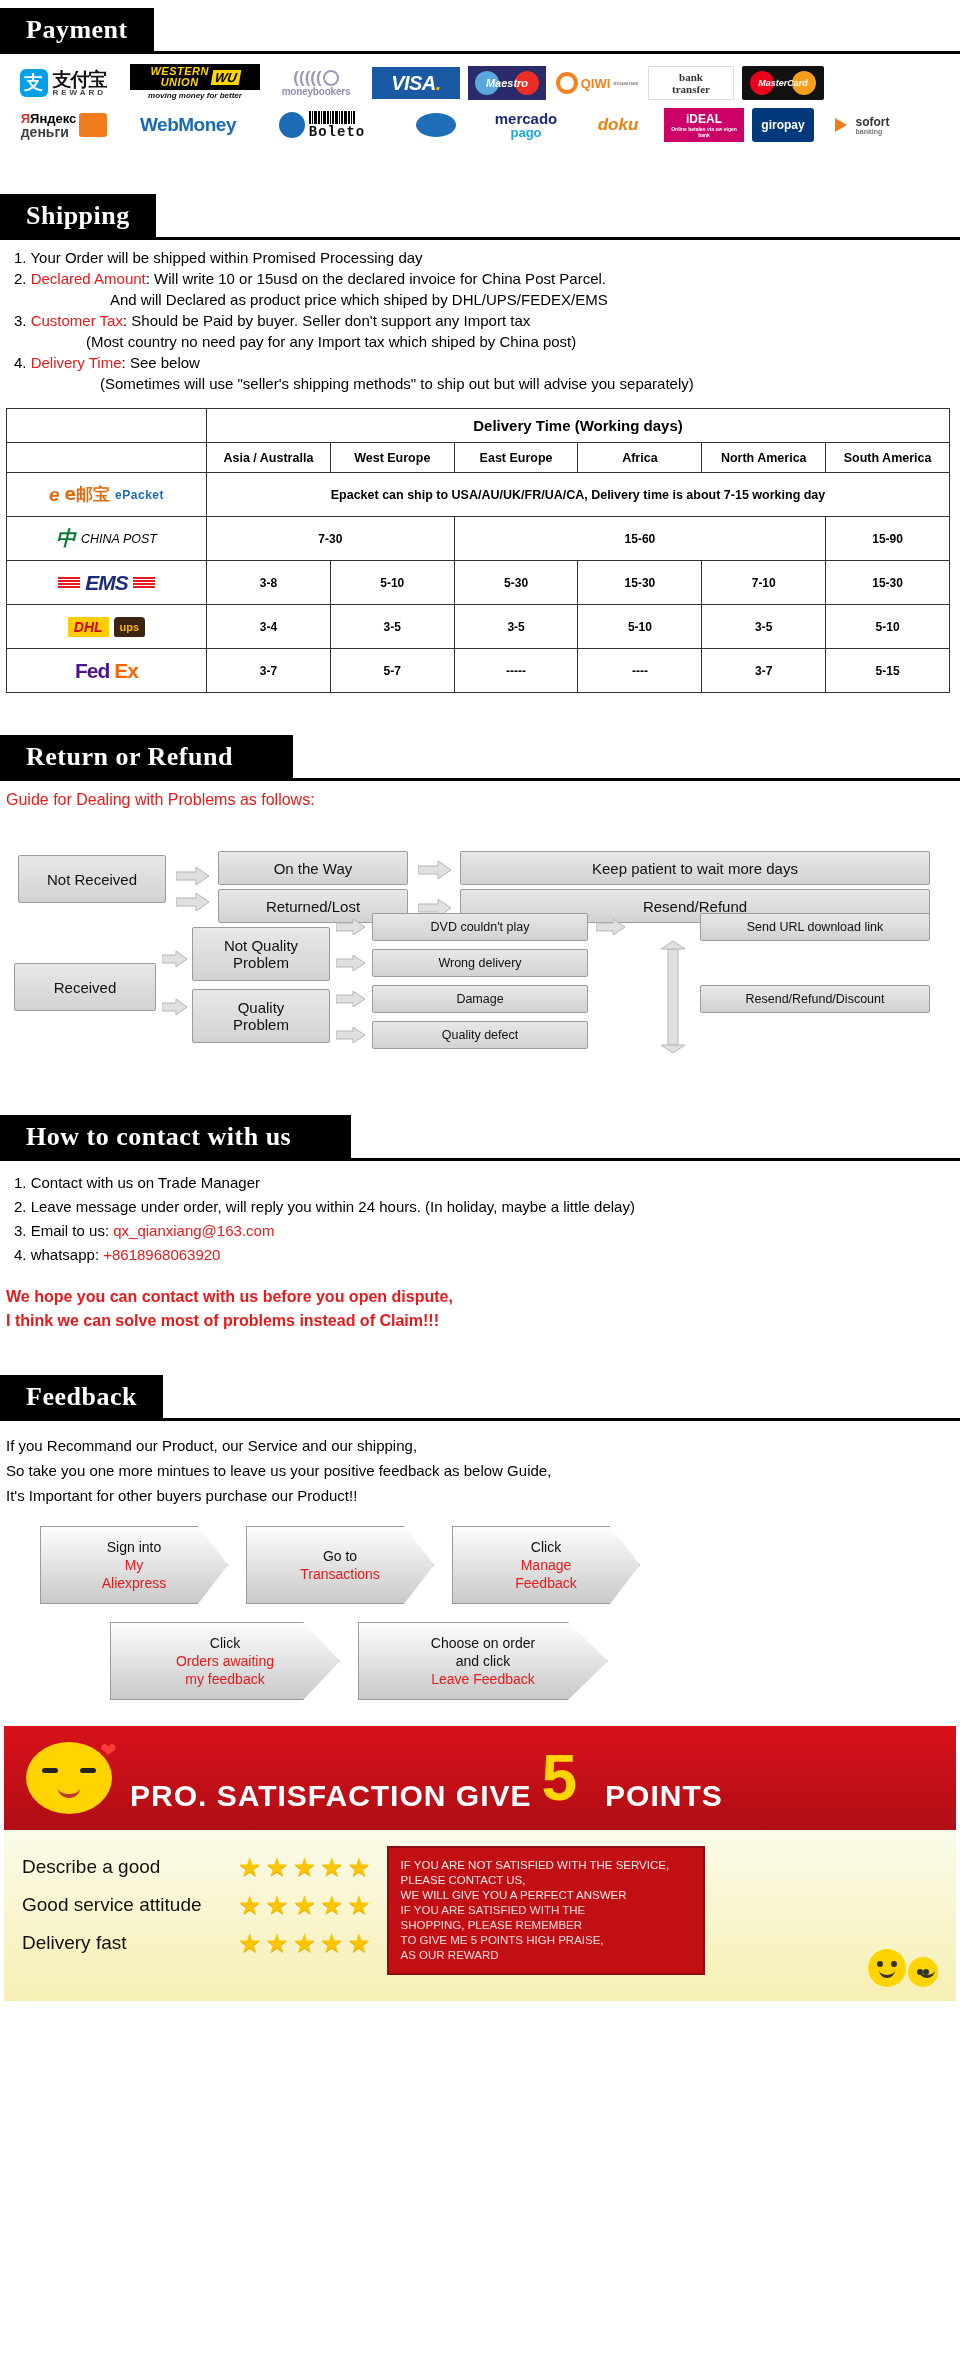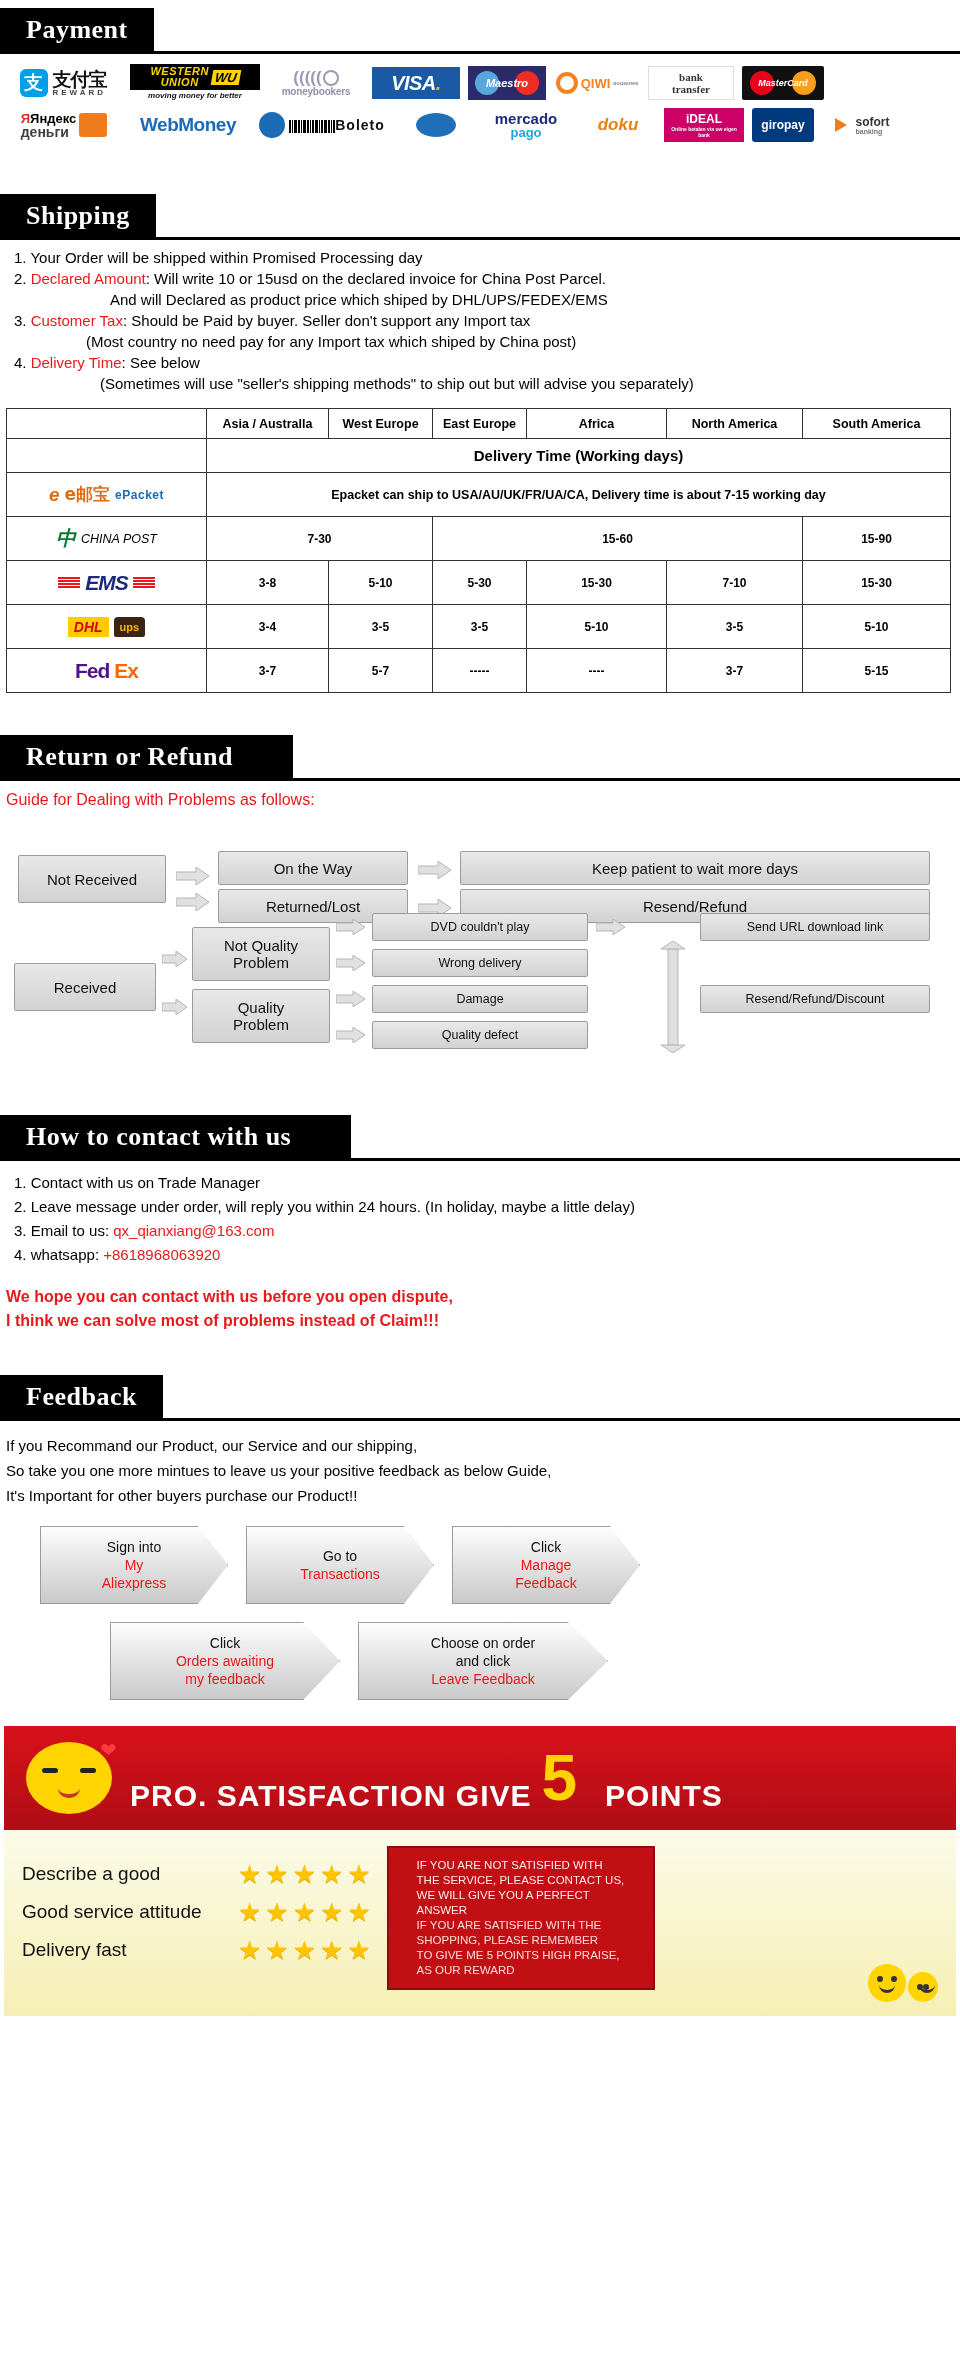--- a/index.html
+++ b/index.html
@@ -91,21 +91,21 @@
   .lg-yandex { width:120px; gap:3px;}
   .lg-yandex .t1 { font-size:13px;}
   .lg-yandex .t1 .r { color:#d93025; }
   .lg-yandex .t2 { font-size:14px; color:#404040;}
   .lg-yandex .wallet { width:28px;height:24px;background:#f07c1e;border-radius:3px;}
   
   .lg-wm { width:112px; color:#1a6bb5; font-size:19px; letter-spacing:-.5px;}
   
   .lg-boleto { width:140px; gap:4px;}
   .lg-boleto .globe {width:26px;height:26px;border-radius:50%;background:#1c6cb5;}
-  .lg-boleto .bar { display:flex; flex-direction:row; align-items:flex-end;}
+  .lg-boleto .bar { display:flex; flex-direction:column; align-items:flex-start;font-family:Liberation Mono, monospace;}
   .lg-boleto .bars { display:flex; gap:1px; height:13px;}
   .lg-boleto .bars i { display:block; width:2px; background:#000; height:100%;}
   .lg-boleto .bars i.w { width:3px; }
   .lg-boleto .bars i.n { width:1px; }
   .lg-boleto .tx { font-size:14px; letter-spacing:1px; color:#111;}
   
   .lg-mp { width:72px; }
   .lg-mp .e {width:40px;height:24px;border-radius:50%;background:#1e6fb8;}
   .lg-mpt { width:92px; flex-direction:column; line-height:1;}
   .lg-mpt .m1 { color:#1b2a7a; font-size:15px;}
@@ -219,21 +219,21 @@
     position:relative;
   }
   .rate-col { flex:0 0 auto; }
   .rate-row { display:flex; align-items:center; gap:10px; margin-bottom:12px; }
   .rate-row .lbl { width:206px; font-size:19px; color:#111; }
   .stars { display:flex; gap:4px; }
   .star { color:#ffc400; font-size:26px; line-height:26px; text-shadow:0 1px 0 #e0a800; }
   .red-card {
     background:#c10f14; border:2px solid #8d0a0e;
     color:#ffd9d9; font-size:11.5px; line-height:15px;
-    padding:10px 28px; margin-left:16px; width:268px;
+    padding:10px 12px; margin-left:16px; width:318px;
     position:relative;
   }
   .red-card .l1 { color:#ffe9e9; }
   .smileys { position:absolute; right:18px; bottom:14px; display:flex; gap:2px;}
   .smiley { width:38px;height:38px;border-radius:50%;background:#ffd400; position:relative;}
   .smiley.sm2{width:30px;height:30px;align-self:flex-end;}
   .smiley .e { position:absolute; top:12px; width:6px;height:6px;border-radius:50%;background:#333;}
   .smiley .e.l{left:9px;} .smiley .e.r{right:9px;}
   .smiley .m { position:absolute; bottom:9px; left:11px; width:16px;height:8px;border-bottom:3px solid #333;border-radius:0 0 14px 14px;}
 
@@ -403,30 +403,30 @@
       <span class="num">4.</span>
       <span class="red">Delivery Time</span><span>: See below</span>
     </li>
     <li class="ship-sub">(Sometimes will use "seller's shipping methods" to ship out but will advise you separately)</li>
   </ul>
 
   <table class="dt">
     <tbody>
         <tr>
       <td class="c0"></td>
+      <td class="hdr-title" colspan="6">Delivery Time (Working days)</td>
+    </tr>
+    <tr>
+      <td class="c0"></td>
       <td class="col-head c1">Asia / Australla</td>
       <td class="col-head c2">West Europe</td>
       <td class="col-head c3">East Europe</td>
       <td class="col-head c4">Africa</td>
       <td class="col-head c5">North America</td>
       <td class="col-head c6">South America</td>
-    </tr>
-    <tr>
-      <td class="c0"></td>
-      <td class="hdr-title" colspan="6">Delivery Time (Working days)</td>
     </tr>
     <tr>
       <td class="carrier">
         <div class="cl cl-epacket">
           <span class="e">e</span>
           <span class="cn">e邮宝</span>
           <span class="sub">ePacket</span>
         </div>
       </td>
       <td class="note" colspan="6">Epacket can ship to USA/AU/UK/FR/UA/CA, Delivery time is about 7-15 working day</td>

